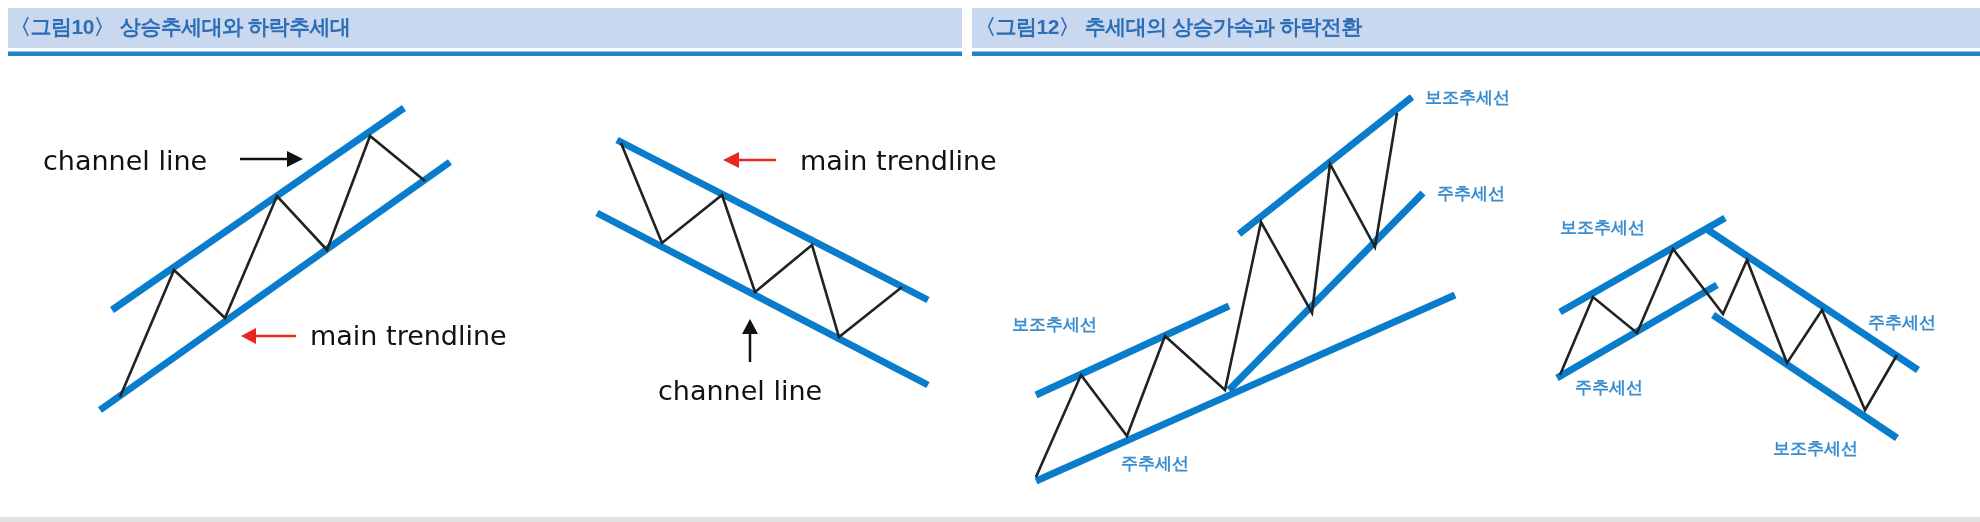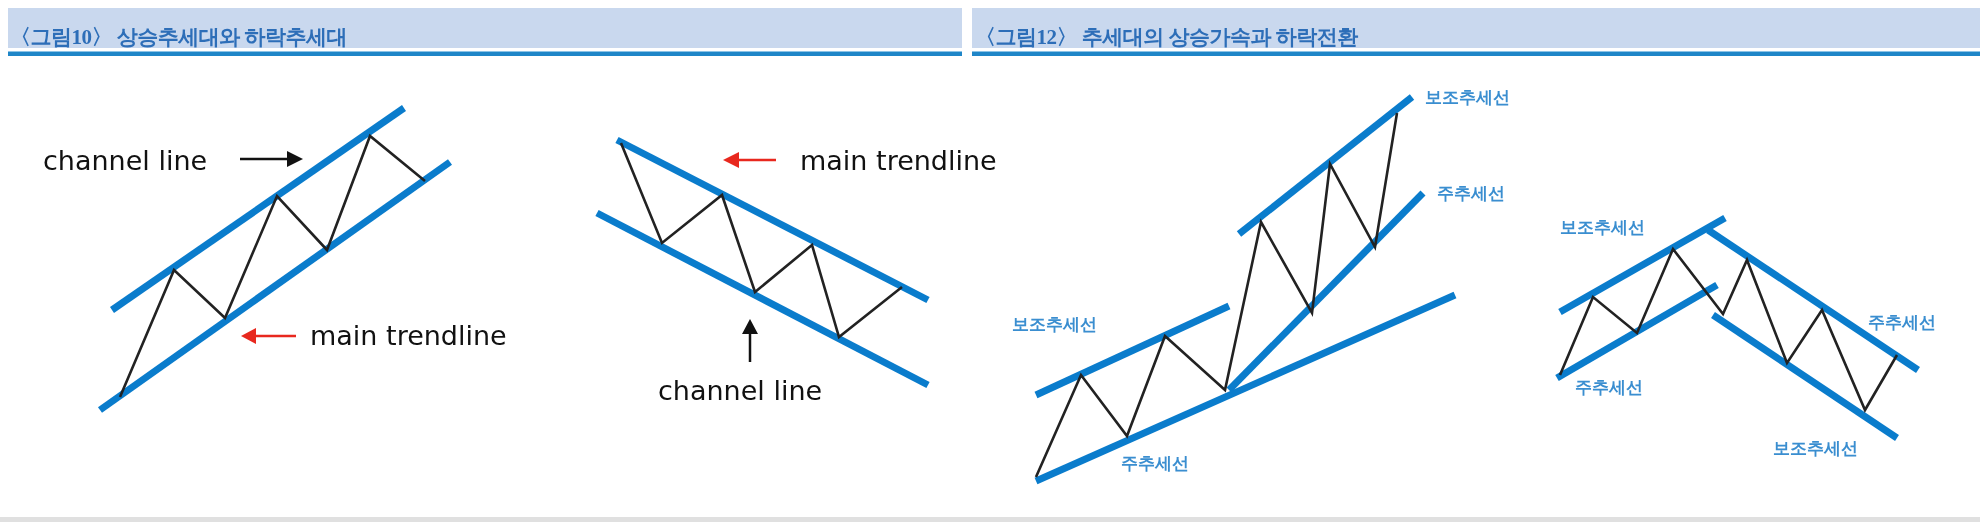--- a/index.html
+++ b/index.html
@@ -1,19 +1,19 @@
 <!DOCTYPE html>
 <html><head>
 <meta charset="utf-8">
 <style>
   html, body { margin:0; padding:0; background:#ffffff; }
   body { width:1980px; height:522px; position:relative; overflow:hidden; font-family:"DejaVu Sans", sans-serif; }
   .header-band { position:absolute; top:8px; height:40px; background:#c9d8ee; }
   .header-rule { position:absolute; top:51px; height:5px; background:#1f86c8; border-top:1px solid #8cc3e6; box-sizing:border-box; }
-  .header-title { position:absolute; top:19px; height:36px; line-height:36px; font-family:Liberation Serif, serif; font-weight:bold; font-size:21px; color:#2d6eb8; white-space:nowrap; letter-spacing:-0.5px; }
+  .header-title { position:absolute; top:9px; height:36px; line-height:36px; font-family:Liberation Sans, sans-serif; font-weight:bold; font-size:21px; color:#2d6eb8; white-space:nowrap; letter-spacing:-0.5px; }
   .footer-band { position:absolute; left:0; top:517px; width:1980px; height:5px; background:#e0e0e0; }
   svg.diagram { position:absolute; left:0; top:0; }
   .eng-label { font-family:"DejaVu Sans", sans-serif; font-size:27px; fill:#111111; }
   .kor-label { font-family:"DejaVu Sans", sans-serif; font-size:17px; font-weight:bold; fill:#3a8ed0; }
   .trend { stroke:#0a7ccc; stroke-width:7; stroke-linecap:butt; fill:none; }
   .zig { stroke:#222222; stroke-width:2.6; fill:none; stroke-linejoin:miter; }
 </style>
 </head>
 <body>
 

